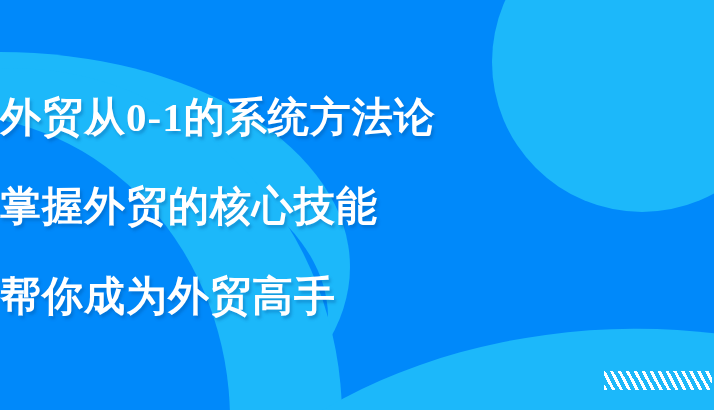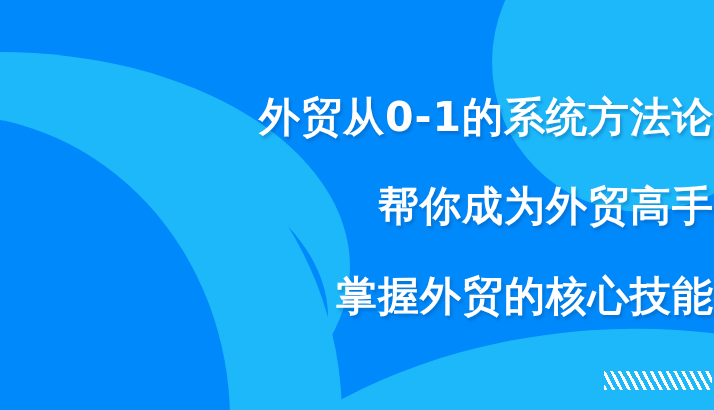--- a/index.html
+++ b/index.html
@@ -101,25 +101,26 @@
   
 
   .headline {
     position: absolute;
     left: 0;
     top: 0;
     width: 714px;
     height: 410px;
     display: flex;
     flex-direction: column;
-    align-items: flex-end;
+    align-items: flex-start;
     justify-content: center;
     gap: 46px;
     padding-top: 4px;
     box-sizing: border-box;
+    font-family: Liberation Serif, serif;
   }
 
   .line {
     color: #ffffff;
     font-weight: 700;
     font-size: 41px;
     line-height: 1.06;
     letter-spacing: 1px;
     white-space: nowrap;
     text-shadow: 2px 3px 3px rgba(0, 70, 140, 0.30);
@@ -142,17 +143,17 @@
   <div class="deco ring-inner"></div>
 
   <div class="deco circle-tr"></div>
 
   <div class="deco wave-br"></div>
 
   <div class="deco hatch"></div>
 
   <div class="headline">
     <div class="line line-1">外贸从0-1的系统方法论</div>
+    <div class="line line-2">掌握外贸的核心技能</div>
     <div class="line line-3">帮你成为外贸高手</div>
-    <div class="line line-2">掌握外贸的核心技能</div>
   </div>
 
 </div>
 
 </body></html>

